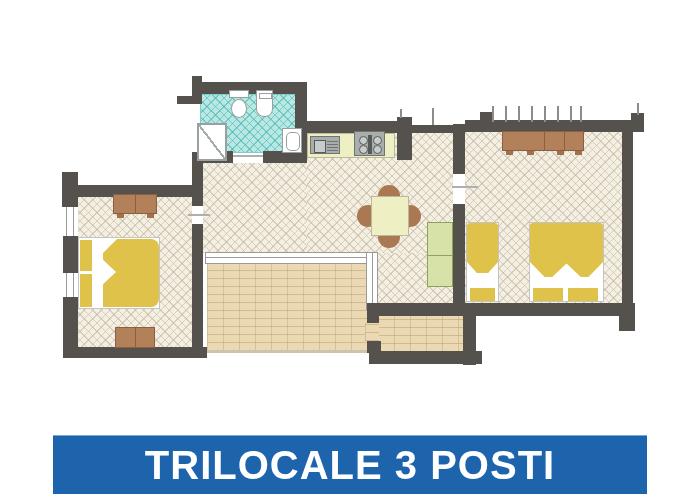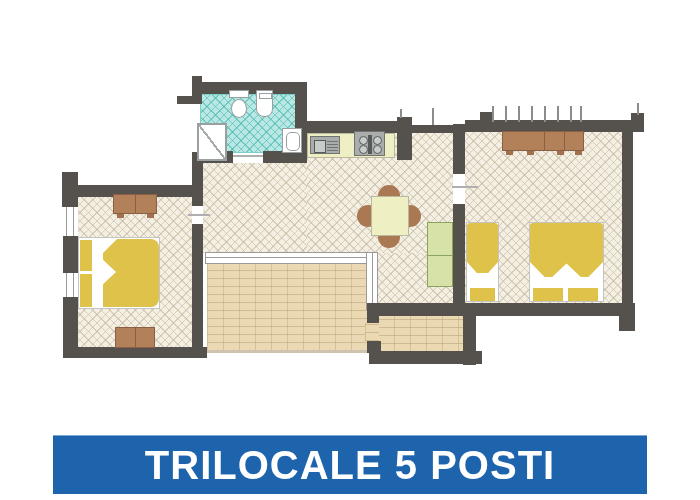--- a/index.html
+++ b/index.html
@@ -171,16 +171,16 @@
   <div class="abs tick" style="left:531px;top:106px;width:2px;height:16px;"></div>
   <div class="abs tick" style="left:544px;top:106px;width:2px;height:16px;"></div>
   <div class="abs tick" style="left:557px;top:106px;width:2px;height:16px;"></div>
   <div class="abs tick" style="left:570px;top:106px;width:2px;height:16px;"></div>
   <div class="abs tick" style="left:580px;top:106px;width:2px;height:16px;"></div>
   <div class="abs tick" style="left:637px;top:103px;width:2px;height:12px;"></div>
   <div class="abs tick" style="left:400px;top:109px;width:2px;height:9px;"></div>
   <div class="abs tick" style="left:432px;top:108px;width:2px;height:17px;"></div>
 
   <div class="abs banner" style="left:53px;top:435px;width:594px;height:58px;">
-    <span class="banner-label">TRILOCALE 5 POSTI</span>
+    <span class="banner-label">TRILOCALE 3 POSTI</span>
   </div>
 
 </div>
 
 </body></html>

